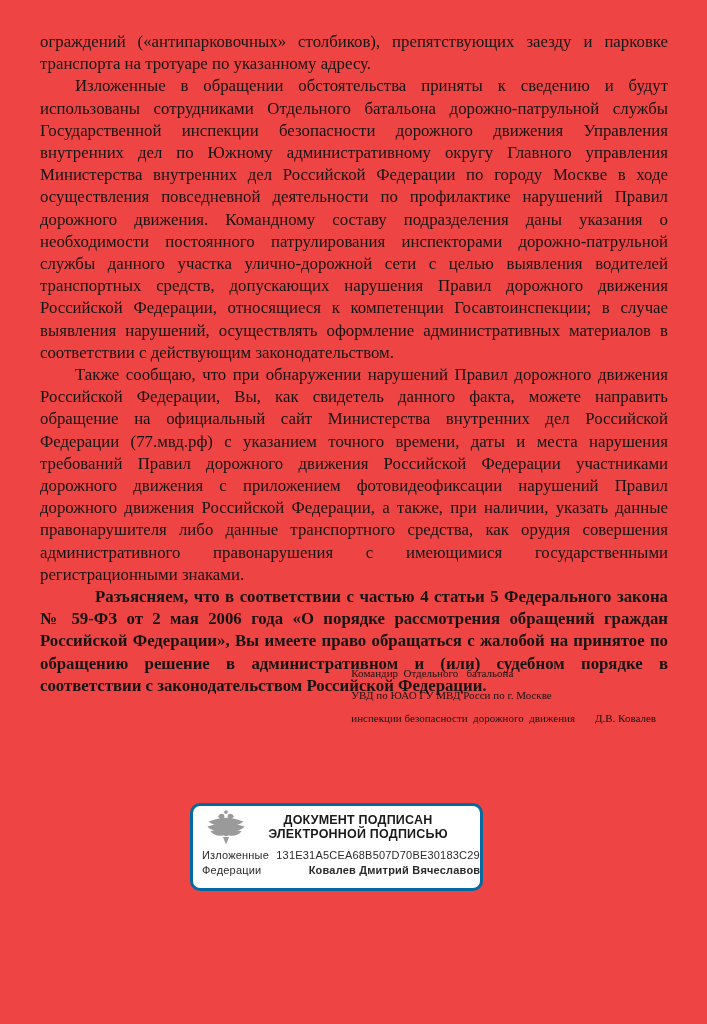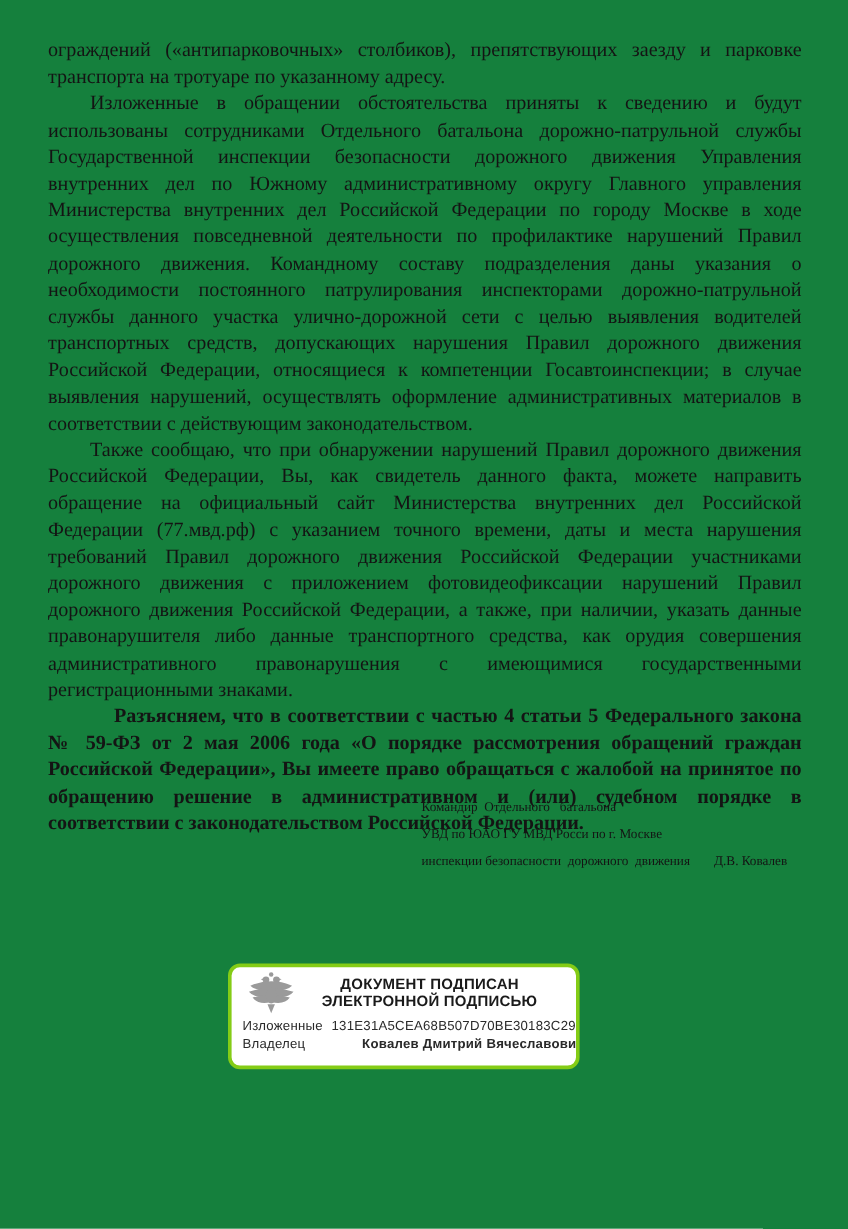--- a/index.html
+++ b/index.html
@@ -6,21 +6,21 @@
   body {
     width: 707px; height: 1024px;
     background: #ffffff;
     color: #141414;
     font-family: "Liberation Serif", "DejaVu Serif", serif;
     position: relative;
     overflow: hidden;
   }
   .page {
     position: absolute; inset: 0;
-    background: #15803d;
+    background: #ef4444;
   }
   .body-text {
     position: absolute;
     left: 40px; top: 31px;
     width: 628px;
     font-size: 16.8px;
     line-height: 22.2px;
     text-align: justify;
   }
   .body-text p { margin: 0; padding: 0; }
@@ -38,21 +38,21 @@
     line-height: 22.4px;
   }
   .sig-lines div { white-space: pre; }
   .sig-name { white-space: nowrap; padding-right: 12px; margin-left: 20px; }
 
   .stamp {
     position: absolute;
     left: 190px; top: 803px;
     width: 293px; height: 88px;
     box-sizing: border-box;
-    border: 3px solid #84cc16;
+    border: 3px solid #0369a1;
     border-radius: 10px;
     background: #ffffff;
     font-family: "Liberation Sans", "DejaVu Sans", sans-serif;
     padding: 3px 0 0 9px;
     overflow: hidden;
   }
   .stamp-top {
     display: flex;
     align-items: center;
     height: 36px;
@@ -123,19 +123,19 @@
         <div>ДОКУМЕНТ ПОДПИСАН</div>
         <div>ЭЛЕКТРОННОЙ ПОДПИСЬЮ</div>
       </div>
     </div>
     <div class="stamp-lines">
       <div class="stamp-line">
         <span class="stamp-label">Изложенные</span>
         <span class="stamp-value">131E31A5CEA68B507D70BE30183C29AE8ABDED70</span>
       </div>
       <div class="stamp-line">
-        <span class="stamp-label">Владелец</span>
+        <span class="stamp-label">Федерации</span>
         <span class="stamp-value owner-value">Ковалев Дмитрий Вячеславович</span>
       </div>
     </div>
   </div>
 
 </div>
 
 </body></html>

